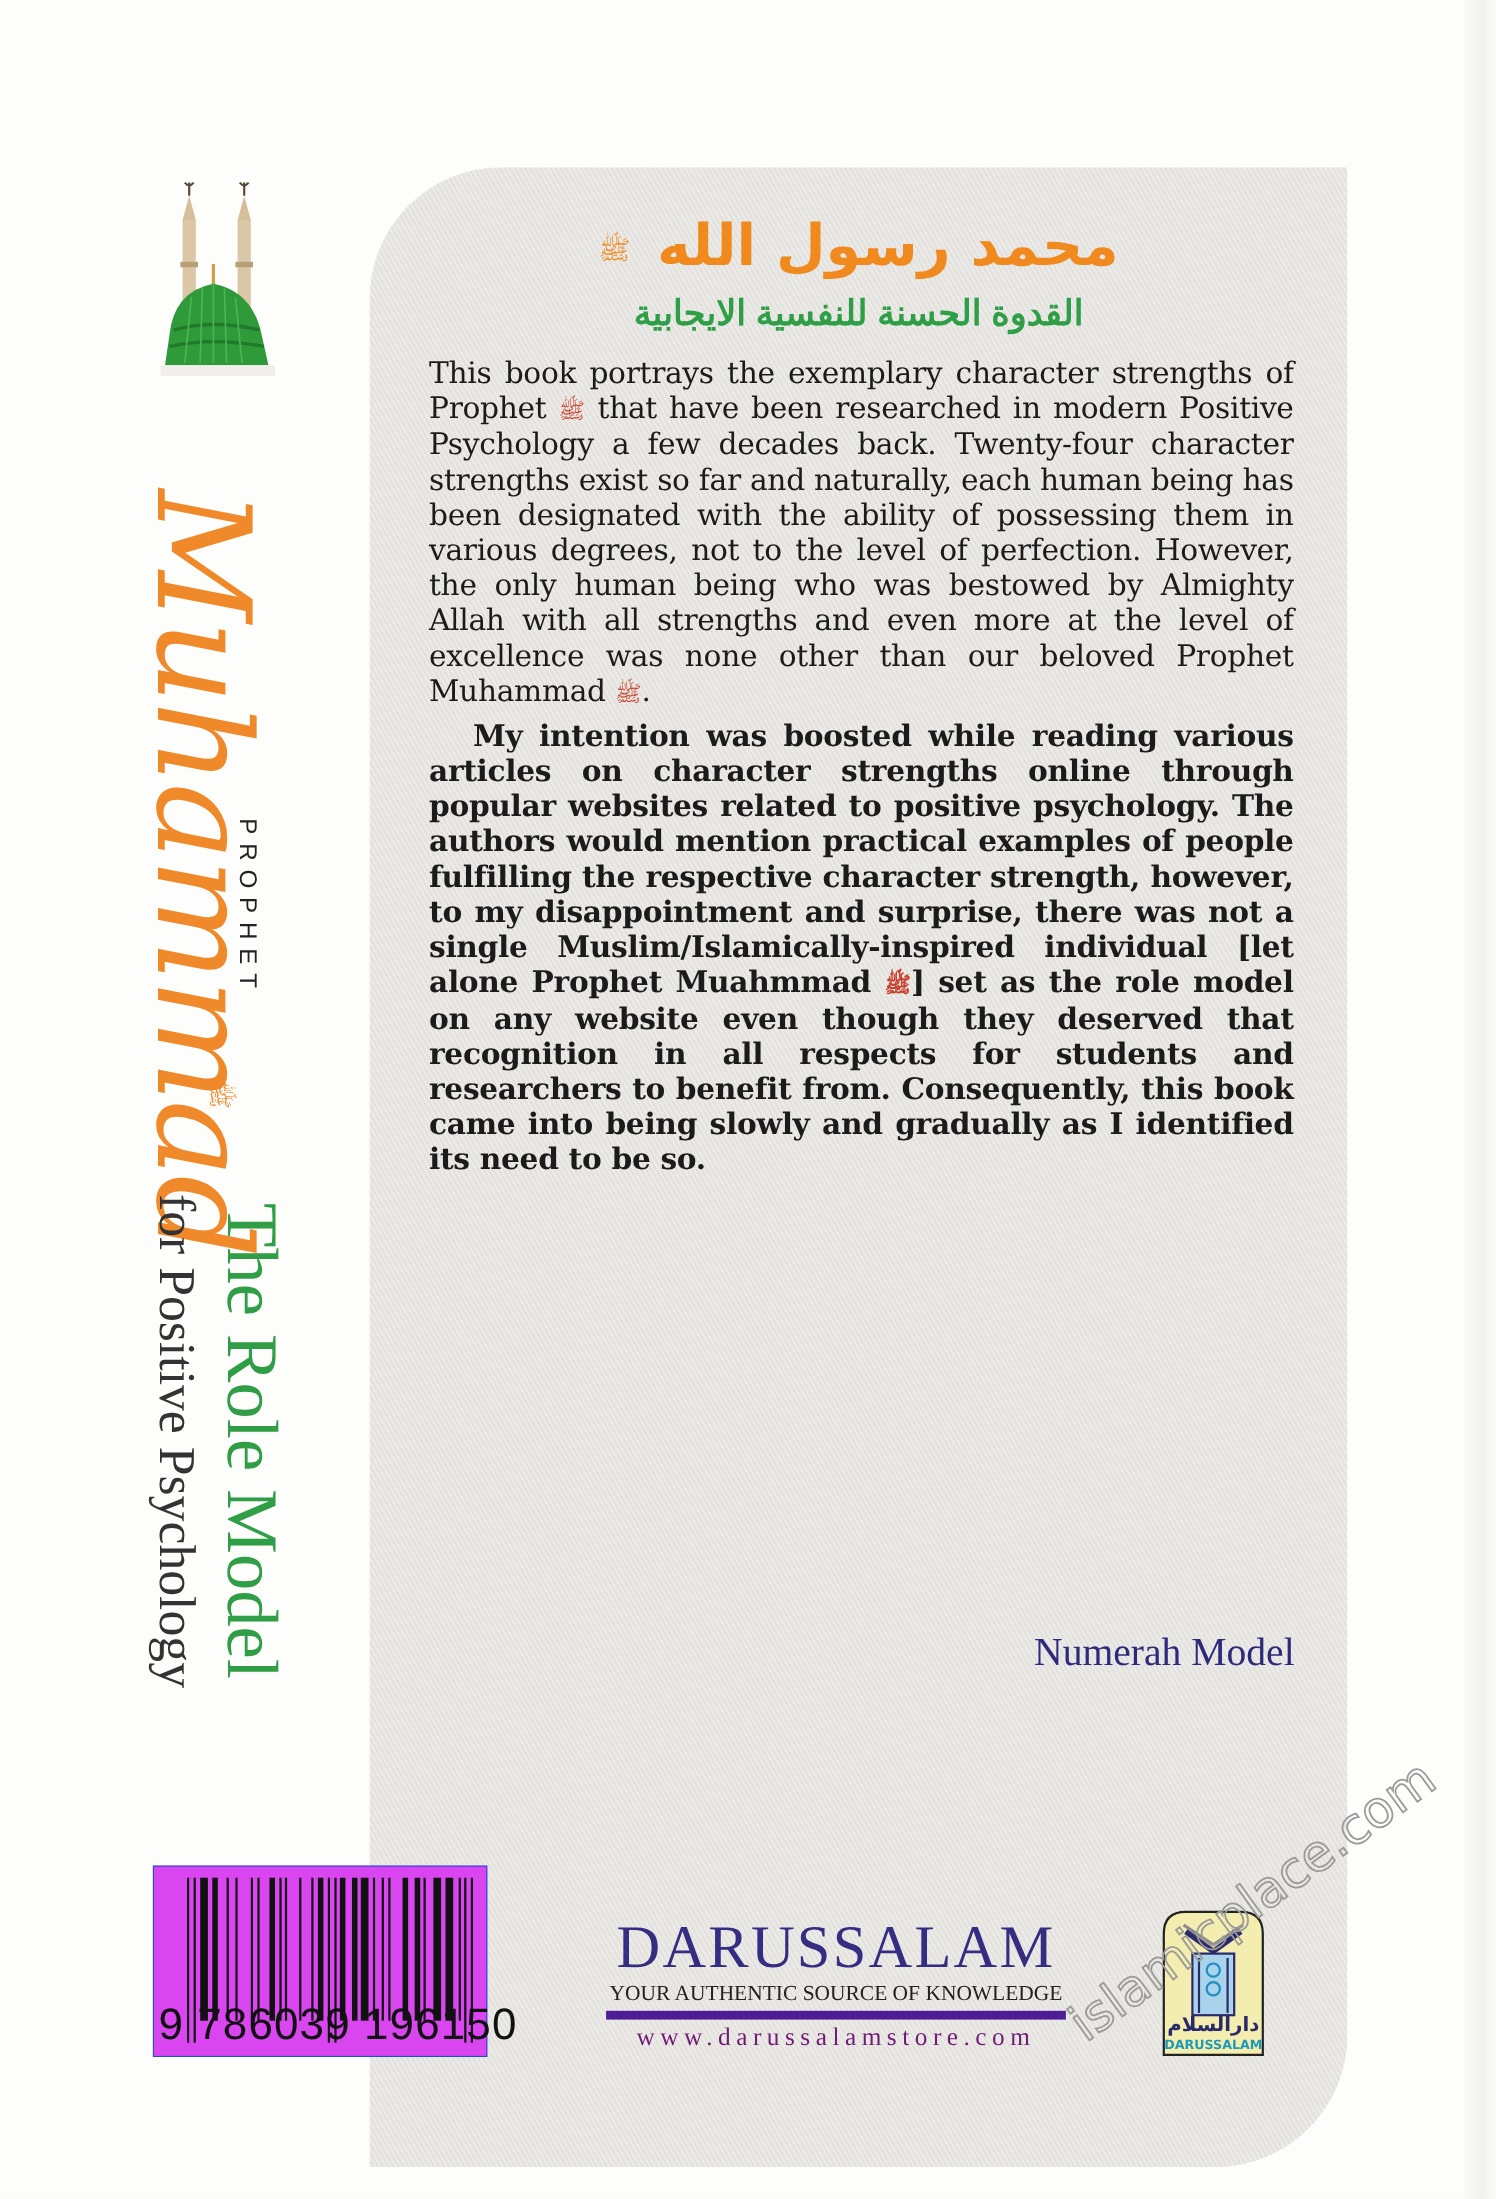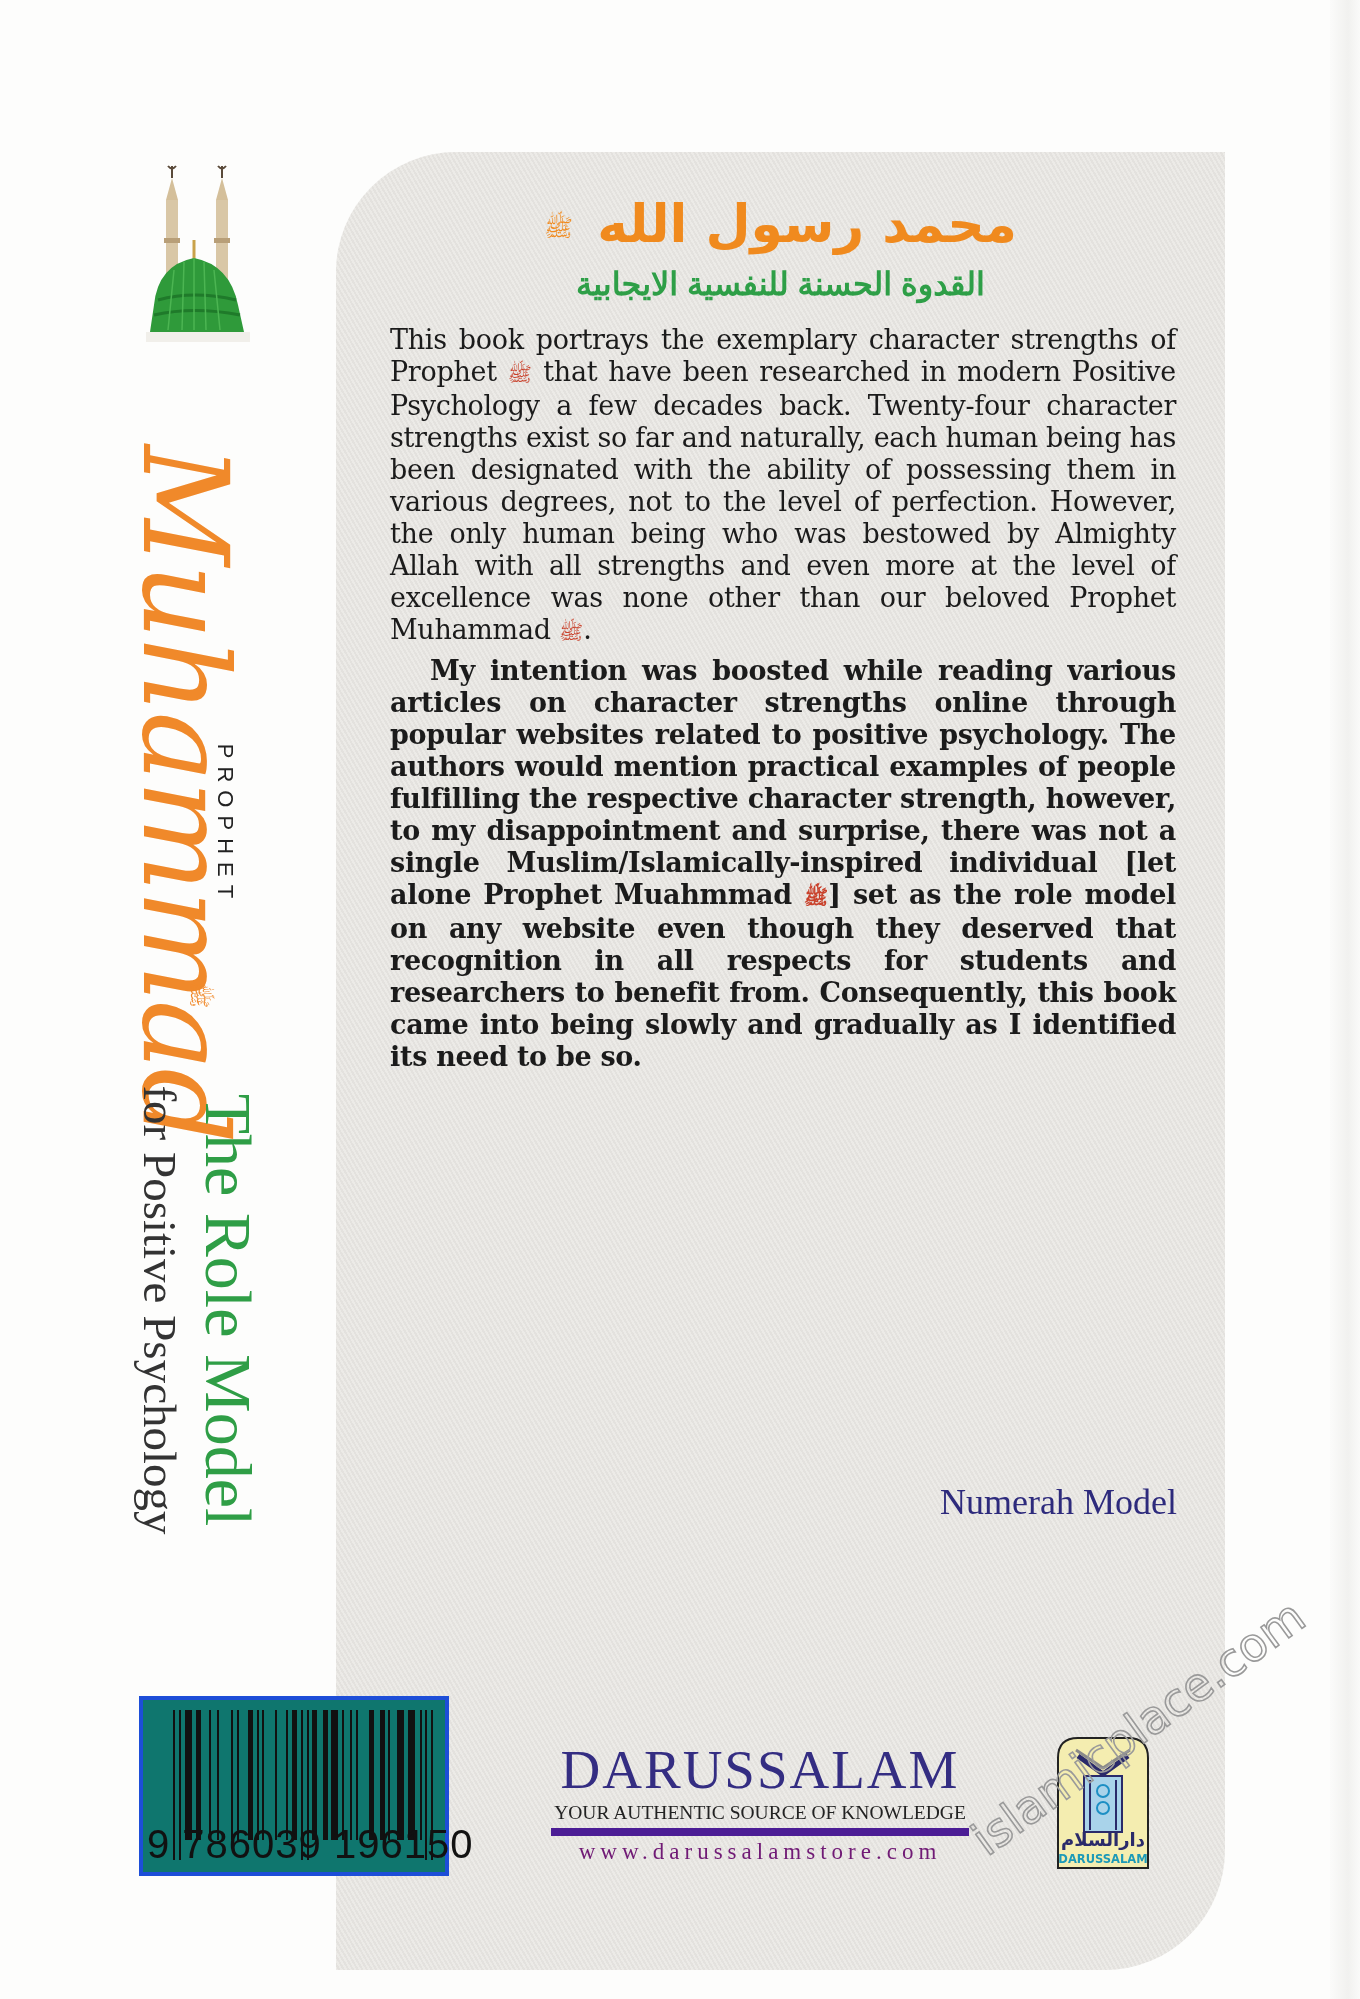--- a/index.html
+++ b/index.html
@@ -71,21 +71,21 @@
   .body-text p { margin:0; }
   .body-text p + p { text-indent:40px; margin-top:8px;font-weight:bold; }
   .saw-red { color:#c9412b; font-size:20px; vertical-align:middle; }
   .author {
     position:absolute; right:48px; top:1330px;
     color:#2d2a7c; font-family:"Liberation Serif", serif; font-size:36px; line-height:40px;
   }
   
   .barcode {
     position:absolute; left:139px; top:1696px; width:302px; height:172px;
-    border:4px solid #1d4ed8; background:#0f766e;
+    border:1px solid #1d4ed8; background:#d946ef;
   }
   .barcode svg { position:absolute; left:0; top:0; }
   .barcode-digits {
     position:absolute; left:4px; top:122px; width:290px;
     font-family:"Liberation Sans", sans-serif; font-size:40px; color:#111;
     letter-spacing:1px; white-space:nowrap; line-height:44px;
   }
   
   .pub { position:absolute; left:548px; top:1742px; width:424px; text-align:center; }
   .pub-name {

